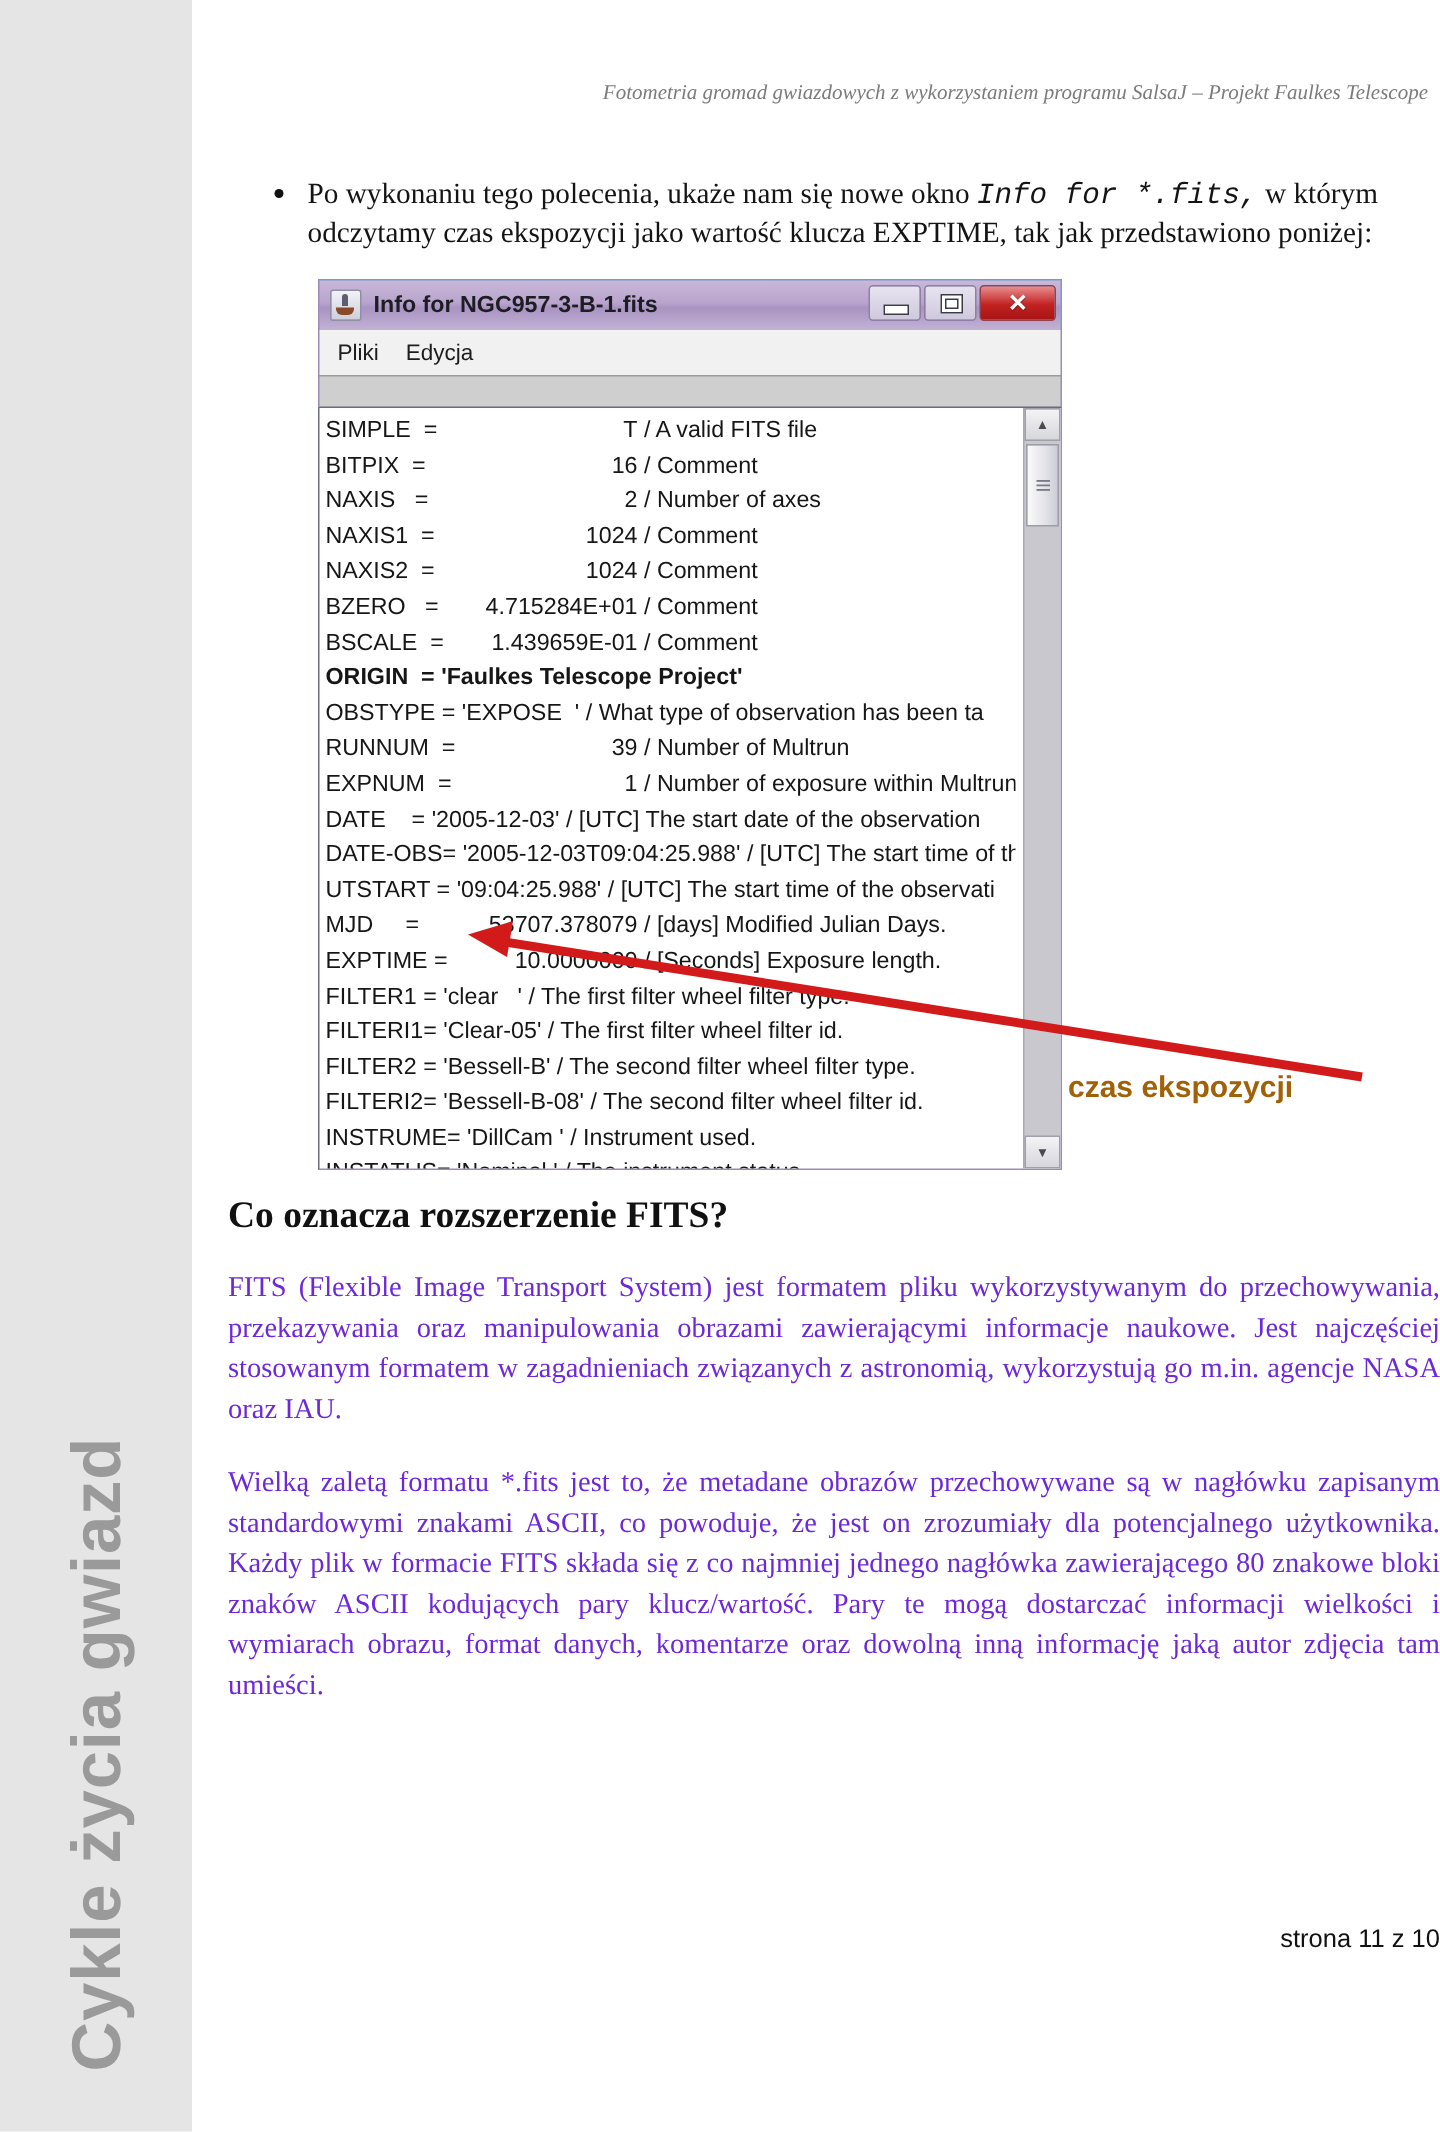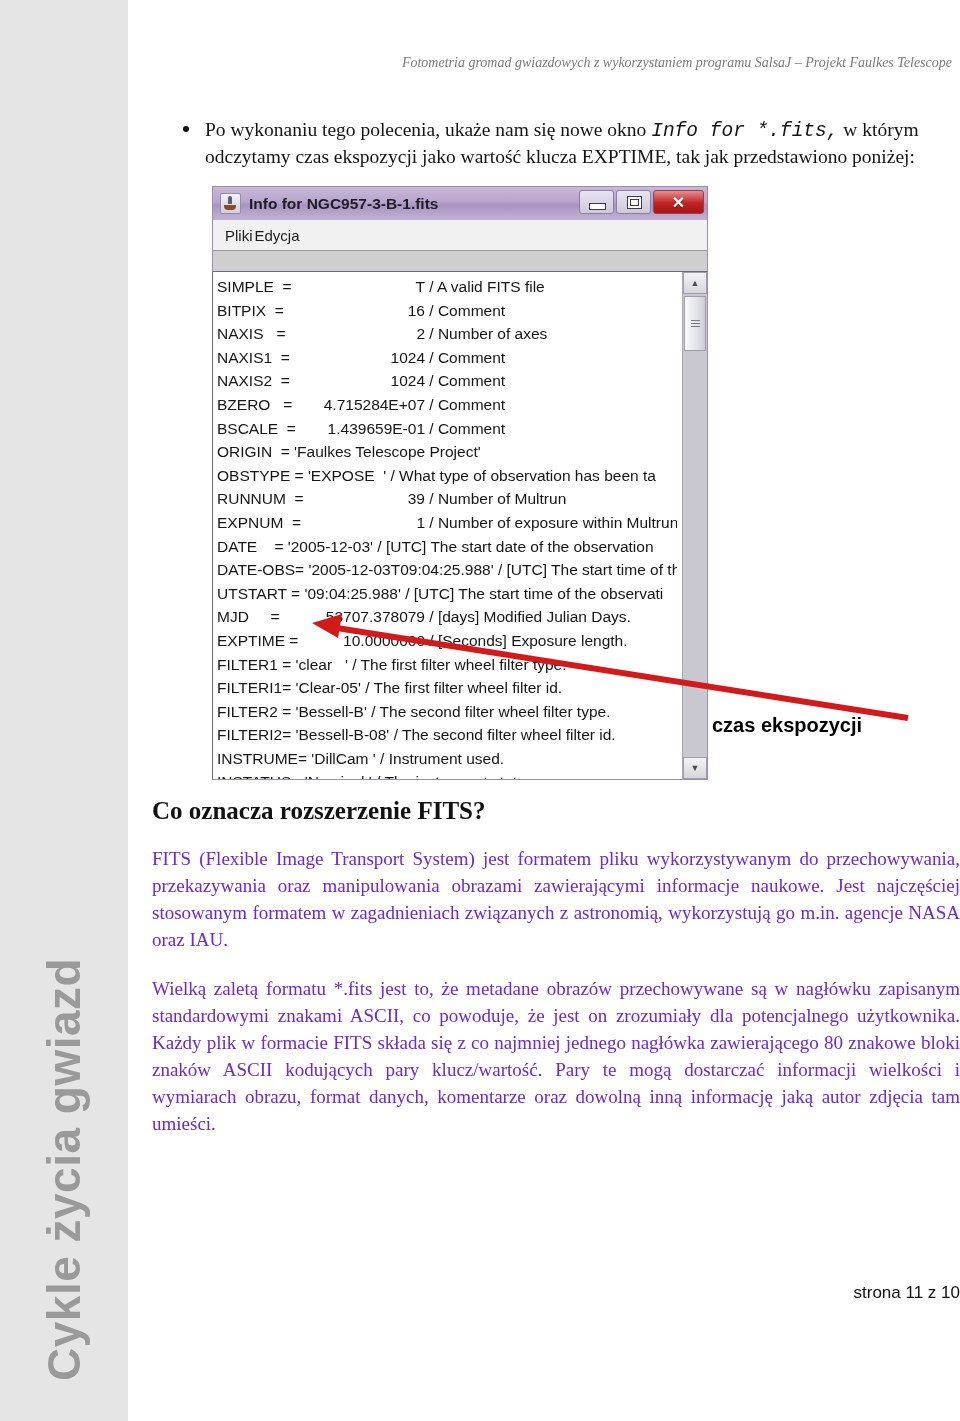--- a/index.html
+++ b/index.html
@@ -194,21 +194,21 @@
   }
   .menubar {
     height: 30px;
     background: #f1f1f2;
     border-left: 1px solid #9c8bb3;
     border-right: 1px solid #9c8bb3;
     display: flex;
     align-items: center;
     padding-left: 12px;
     box-sizing: border-box;
-    gap: 2px;
+    gap: 18px;
   }
   .menu-item {
     font-family: "Liberation Sans", sans-serif;
     font-size: 15px;
     color: #1c1c1c;
   }
   .toolstrip {
     height: 22px;
     background: #cfcfcf;
     border-left: 1px solid #9c8bb3;
@@ -294,21 +294,21 @@
     height: 594px;
     pointer-events: none;
   }
   .anno-label {
     position: absolute;
     left: 712px;
     top: 714px;
     font-family: "Liberation Sans", sans-serif;
     font-size: 20px;
     font-weight: bold;
-    color: #000000;
+    color: #a16207;
     white-space: nowrap;
   }
 
   
   .article {
     position: absolute;
     left: 152px;
     top: 797px;
     width: 808px;
   }
@@ -381,23 +381,23 @@
 
   <div class="toolstrip"></div>
 
   <div class="fits-body">
     <div class="fits-lines" id="fits-lines">
         <div class="fits-line"><span class="key">SIMPLE  =</span><span class="val" style="width: 118px;">T</span><span class="cmt"> / A valid FITS file</span></div>
         <div class="fits-line"><span class="key">BITPIX  =</span><span class="val" style="width: 118px;">16</span><span class="cmt"> / Comment</span></div>
         <div class="fits-line"><span class="key">NAXIS   =</span><span class="val" style="width: 118px;">2</span><span class="cmt"> / Number of axes</span></div>
         <div class="fits-line"><span class="key">NAXIS1  =</span><span class="val" style="width: 118px;">1024</span><span class="cmt"> / Comment</span></div>
         <div class="fits-line"><span class="key">NAXIS2  =</span><span class="val" style="width: 118px;">1024</span><span class="cmt"> / Comment</span></div>
-        <div class="fits-line"><span class="key">BZERO   =</span><span class="val" style="width: 118px;">4.715284E+07</span><span class="cmt"> / Comment</span></div>
+        <div class="fits-line"><span class="key">BZERO   =</span><span class="val" style="width: 118px;">4.715284E+01</span><span class="cmt"> / Comment</span></div>
         <div class="fits-line"><span class="key">BSCALE  =</span><span class="val" style="width: 118px;">1.439659E-01</span><span class="cmt"> / Comment</span></div>
-        <div class="fits-line"><span class="key" style="width: auto;">ORIGIN  = 'Faulkes Telescope Project'</span><span class="val" style="width: 0px;"></span><span class="cmt"></span></div>
+        <div class="fits-line"><span class="key" style="width: auto; font-weight: bold;">ORIGIN  = 'Faulkes Telescope Project'</span><span class="val" style="width: 0px;"></span><span class="cmt"></span></div>
         <div class="fits-line"><span class="key" style="width: auto;">OBSTYPE = 'EXPOSE  '</span><span class="val" style="width: 0px;"></span><span class="cmt"> / What type of observation has been ta</span></div>
         <div class="fits-line"><span class="key">RUNNUM  =</span><span class="val" style="width: 118px;">39</span><span class="cmt"> / Number of Multrun</span></div>
         <div class="fits-line"><span class="key">EXPNUM  =</span><span class="val" style="width: 118px;">1</span><span class="cmt"> / Number of exposure within Multrun</span></div>
         <div class="fits-line"><span class="key" style="width: auto;">DATE    = '2005-12-03'</span><span class="val" style="width: 0px;"></span><span class="cmt"> / [UTC] The start date of the observation</span></div>
         <div class="fits-line"><span class="key" style="width: auto;">DATE-OBS= '2005-12-03T09:04:25.988'</span><span class="val" style="width: 0px;"></span><span class="cmt"> / [UTC] The start time of the</span></div>
         <div class="fits-line"><span class="key" style="width: auto;">UTSTART = '09:04:25.988'</span><span class="val" style="width: 0px;"></span><span class="cmt"> / [UTC] The start time of the observati</span></div>
         <div class="fits-line"><span class="key">MJD     =</span><span class="val" style="width: 118px;">53707.378079</span><span class="cmt"> / [days] Modified Julian Days.</span></div>
         <div class="fits-line"><span class="key">EXPTIME =</span><span class="val" style="width: 118px;">10.0000000</span><span class="cmt"> / [Seconds] Exposure length.</span></div>
         <div class="fits-line"><span class="key" style="width: auto;">FILTER1 = 'clear   '</span><span class="val" style="width: 0px;"></span><span class="cmt"> / The first filter wheel filter type.</span></div>
         <div class="fits-line"><span class="key" style="width: auto;">FILTERI1= 'Clear-05'</span><span class="val" style="width: 0px;"></span><span class="cmt"> / The first filter wheel filter id.</span></div>

